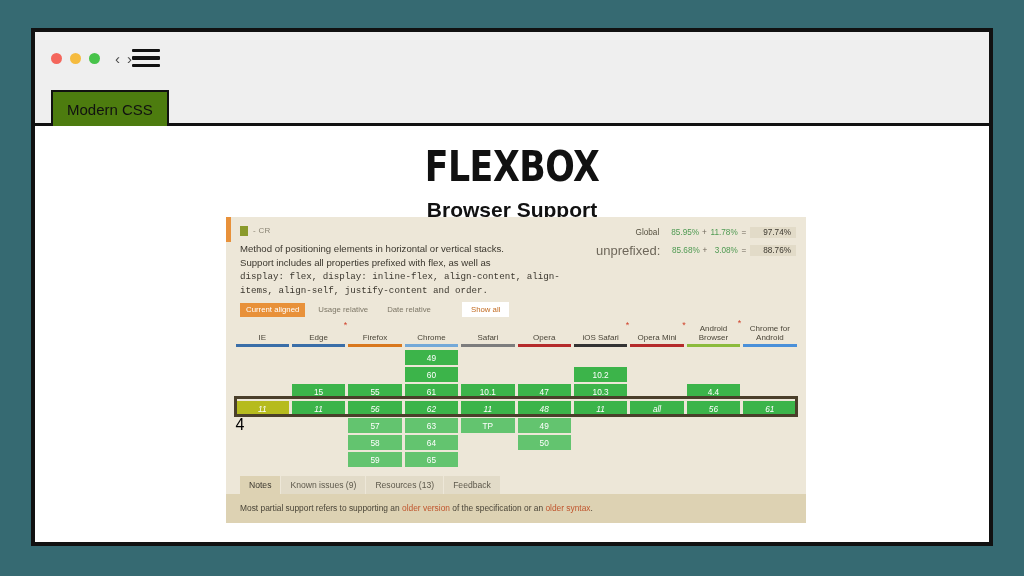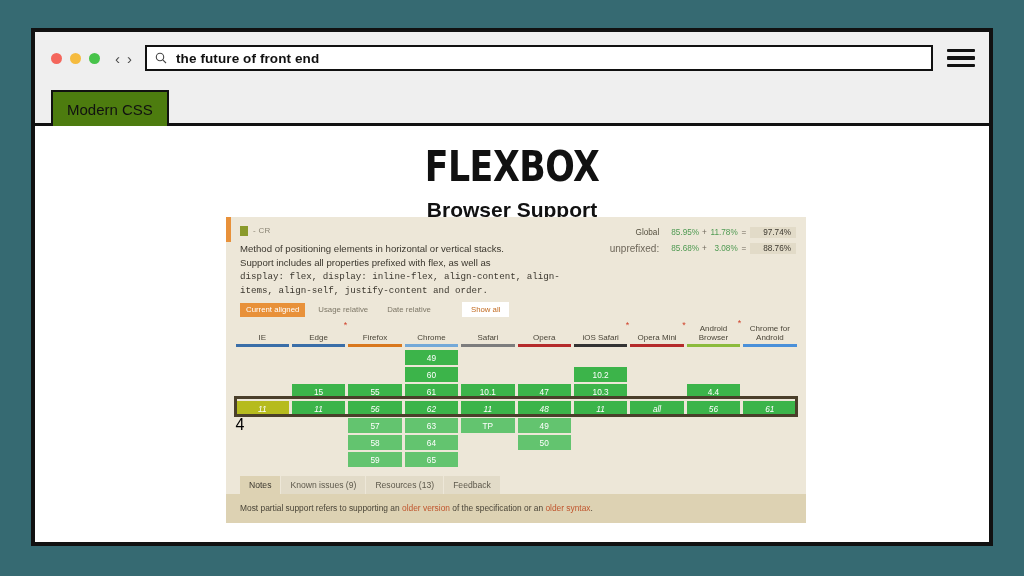--- a/index.html
+++ b/index.html
@@ -90,21 +90,21 @@
     margin-top:7px;font-size:9.6px;line-height:1.42;color:#3b372e;max-width:340px;
   }
   .ciu-desc code{font-family:"Liberation Mono","DejaVu Sans Mono",monospace;font-size:9.2px;}
 
   .ciu-stats{
     position:absolute;right:10px;top:10px;font-size:8.2px;color:#5d584b;
     width:200px;
   }
   .ciu-stats .row{display:flex;align-items:center;margin-bottom:5px;}
   .ciu-stats .lbl{width:72px;text-align:right;padding-right:10px;color:#55503f;}
-  .ciu-stats .lbl.ind{font-size:10px;color:#6e675a;}
+  .ciu-stats .lbl.ind{font-size:13px;color:#6e675a;}
   .ciu-stats .v1{color:#4f9a52;width:34px;text-align:right;}
   .ciu-stats .op{width:12px;text-align:center;color:#6e675a;}
   .ciu-stats .v2{color:#4f9a52;width:32px;text-align:right;}
   .ciu-stats .eq{width:14px;text-align:center;color:#6e675a;}
   .ciu-stats .tot{background:#e2dbc8;padding:1px 5px;color:#3b372e;min-width:36px;text-align:right;}
 
   .ciu-filters{display:flex;align-items:center;gap:7px;padding:5px 0 3px 14px;}
   .fbtn{font-size:7.8px;padding:2.5px 6px;color:#7d7767;white-space:nowrap;}
   .fbtn.active{background:#e8913a;color:#fff;}
   .fbtn.showall{background:#fff;color:#c26a1f;margin-left:18px;padding:3px 9px;}
@@ -158,29 +158,20 @@
 
   <div class="chrome-bar">
     <div class="traffic">
       <span class="dot red"></span>
       <span class="dot yellow"></span>
       <span class="dot green"></span>
     </div>
     <div class="navbtns">
       <span>‹</span>
       <span>›</span>
-    </div>
-    <div class="urlbar">
-      <span class="srch">
-        <svg width="12" height="12" viewBox="0 0 12 12">
-          <circle cx="5" cy="5" r="3.7" fill="none" stroke="#444" stroke-width="1.1"></circle>
-          <line x1="7.8" y1="7.8" x2="11" y2="11" stroke="#444" stroke-width="1.1"></line>
-        </svg>
-      </span>
-      <span class="qtext">the future of front end</span>
     </div>
     <div class="hamburger">
       <i></i>
         <i></i>
         <i></i>
     </div>
   </div>
 
   <div class="tabstrip">
     <div class="tab">

